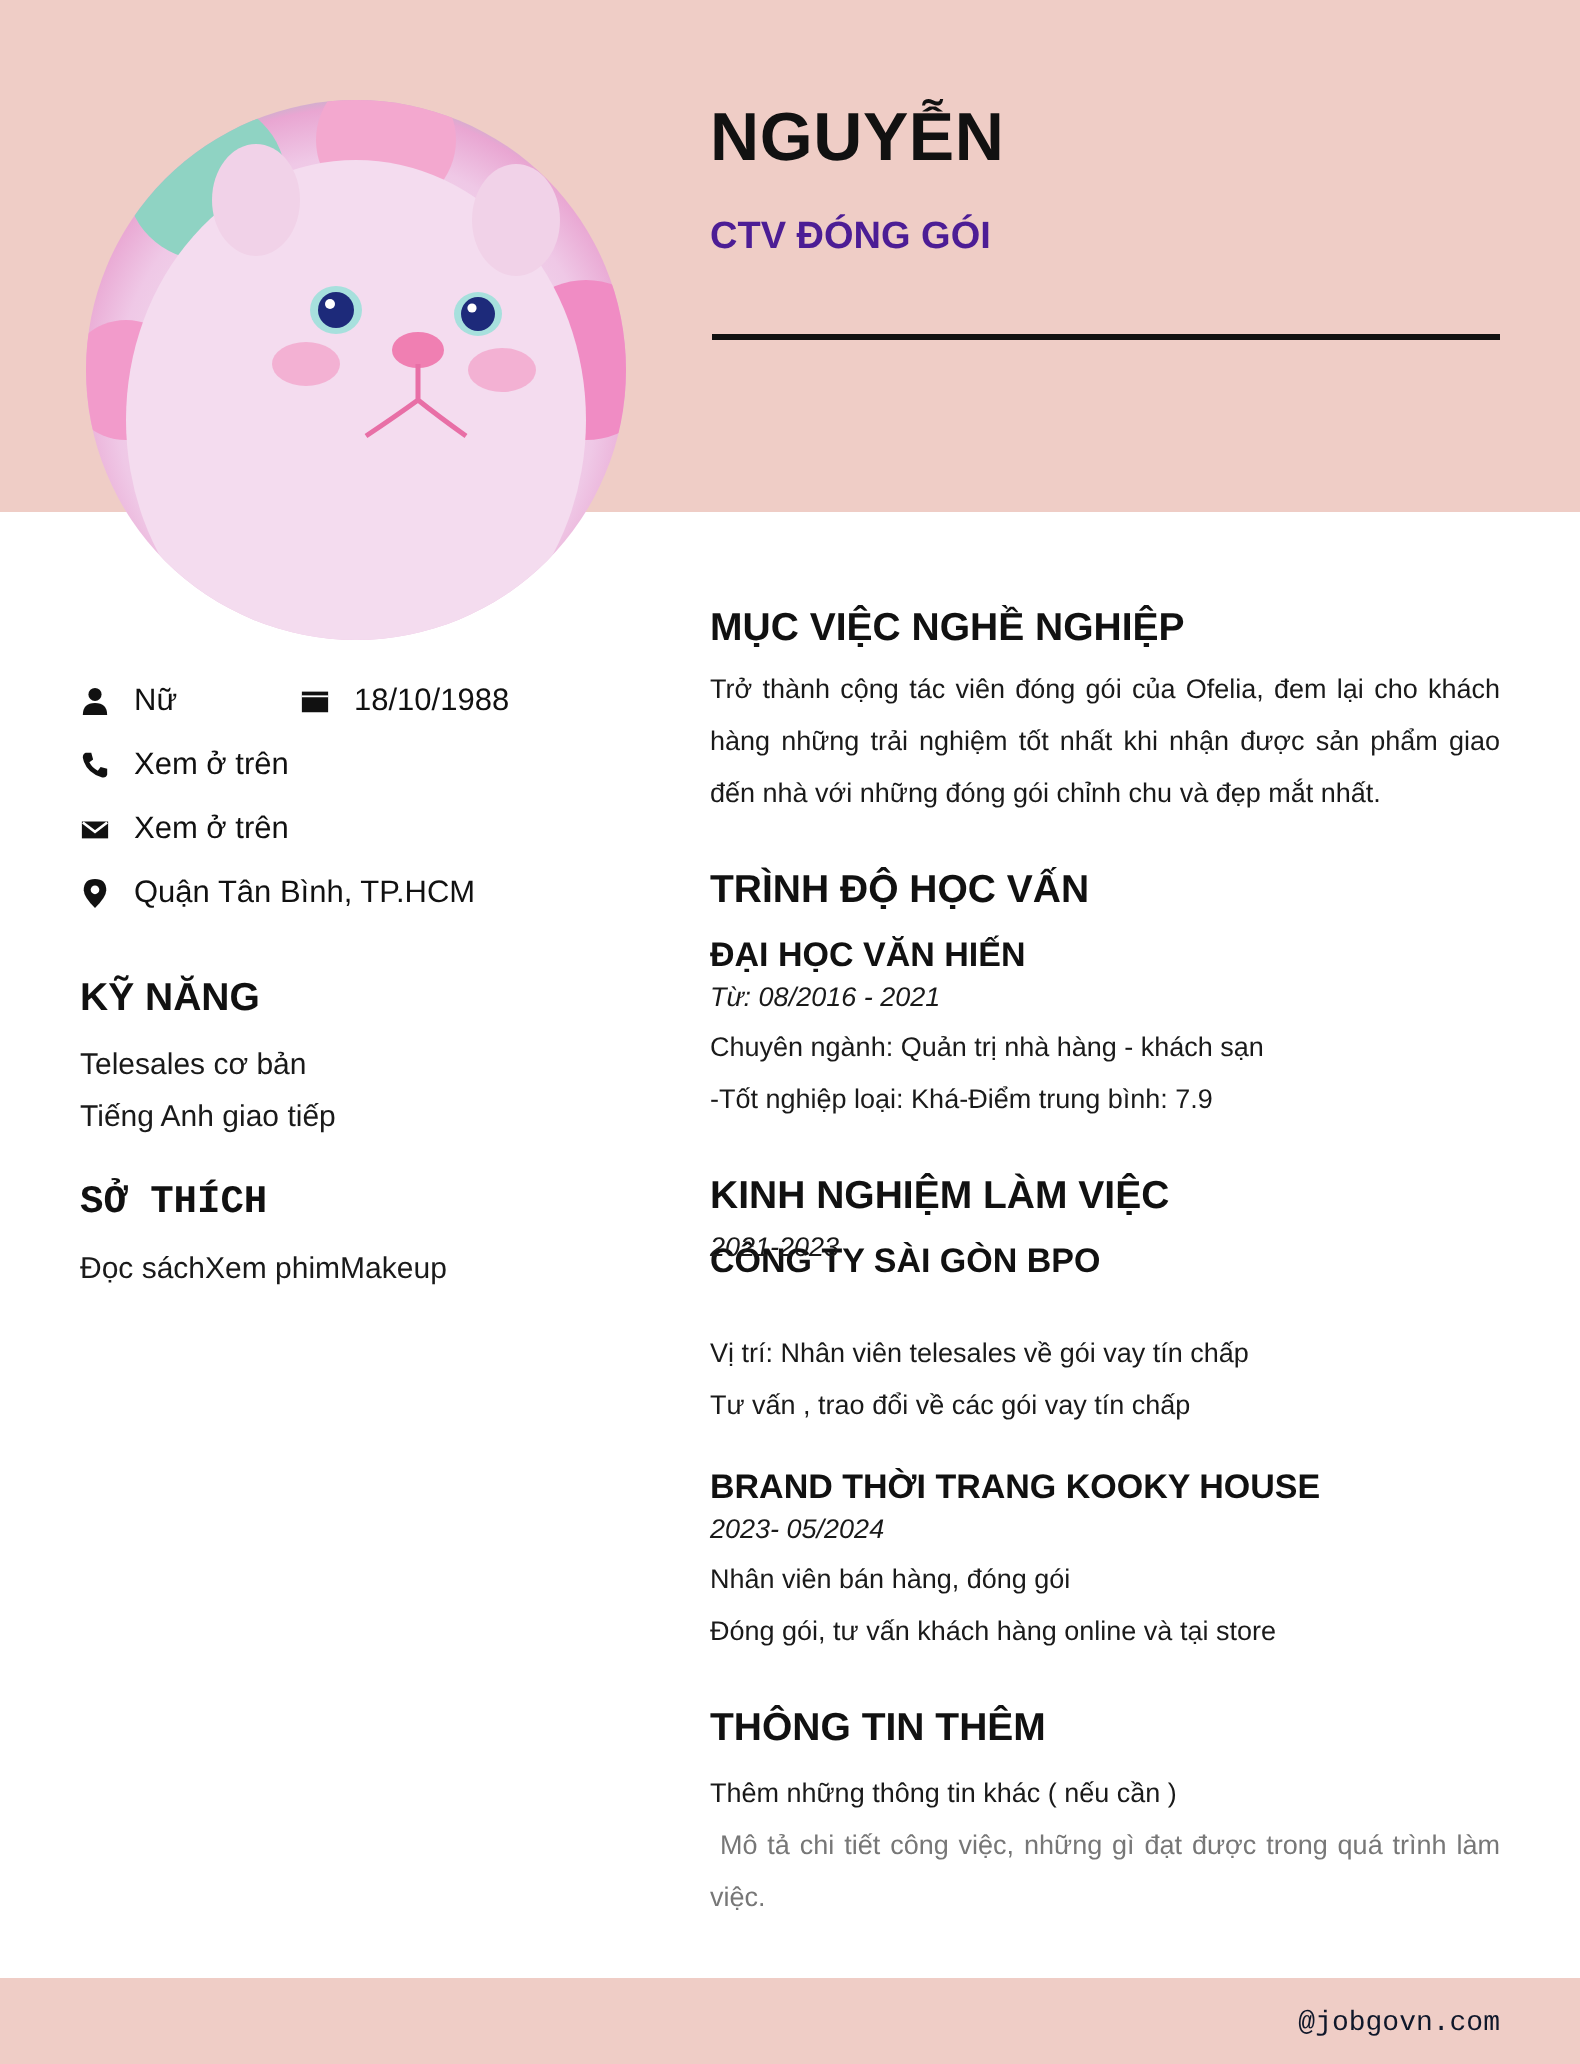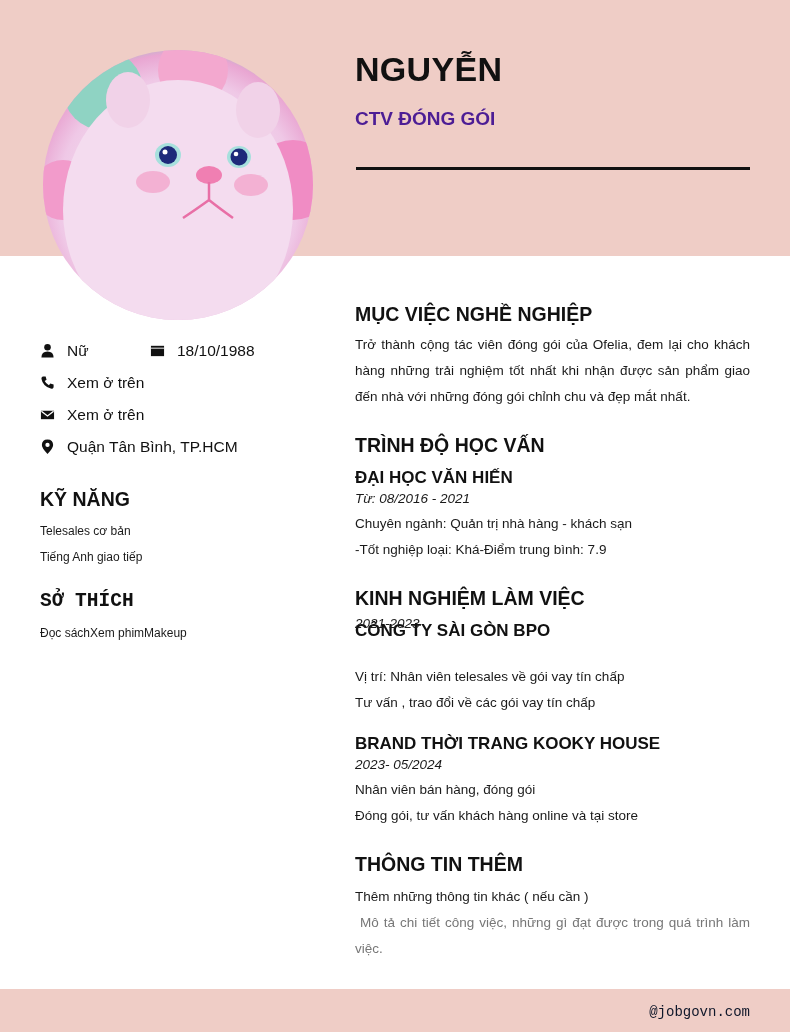--- a/index.html
+++ b/index.html
@@ -16,21 +16,21 @@
 
   .name { position: absolute; left: 355px; top: 50px; font-size: 34px; font-weight: 700; letter-spacing: 0.3px; }
   .job-title { position: absolute; left: 355px; top: 108px; font-size: 19px; font-weight: 700; color: #4c1d95; }
   .title-rule { position: absolute; left: 356px; top: 167px; width: 394px; height: 3px; background: #111; }
 
   .info-row { position: absolute; left: 40px; height: 22px; display: flex; align-items: flex-start; font-size: 15.5px; color: #111; }
   .info-row .ico { width: 15px; height: 16px; margin-right: 12px; display: inline-flex; align-items: center; justify-content: center; }
   .info-row .ico svg { width: 15px; height: 15px; fill: #111; }
 
   .side-h { position: absolute; left: 40px; font-size: 19.5px; font-weight: 700; }
-  .side-item { position: absolute; left: 40px; font-size: 12px; color: #1a1a1a; }
+  .side-item { position: absolute; left: 40px; font-size: 15px; color: #1a1a1a; }
 
   .main-h { position: absolute; left: 355px; font-size: 19.5px; font-weight: 700; }
   .para { position: absolute; left: 355px; width: 395px; font-size: 13.5px; line-height: 26px; color: #1a1a1a; text-align: justify; }
   .sub-h { position: absolute; left: 355px; font-size: 17px; font-weight: 700; }
   .date { position: absolute; left: 355px; font-size: 13.5px; font-style: italic; color: #1a1a1a; }
   .line { position: absolute; left: 355px; font-size: 13.5px; color: #1a1a1a; }
   .muted { color: #777; }
 </style>
 </head>
 <body>

